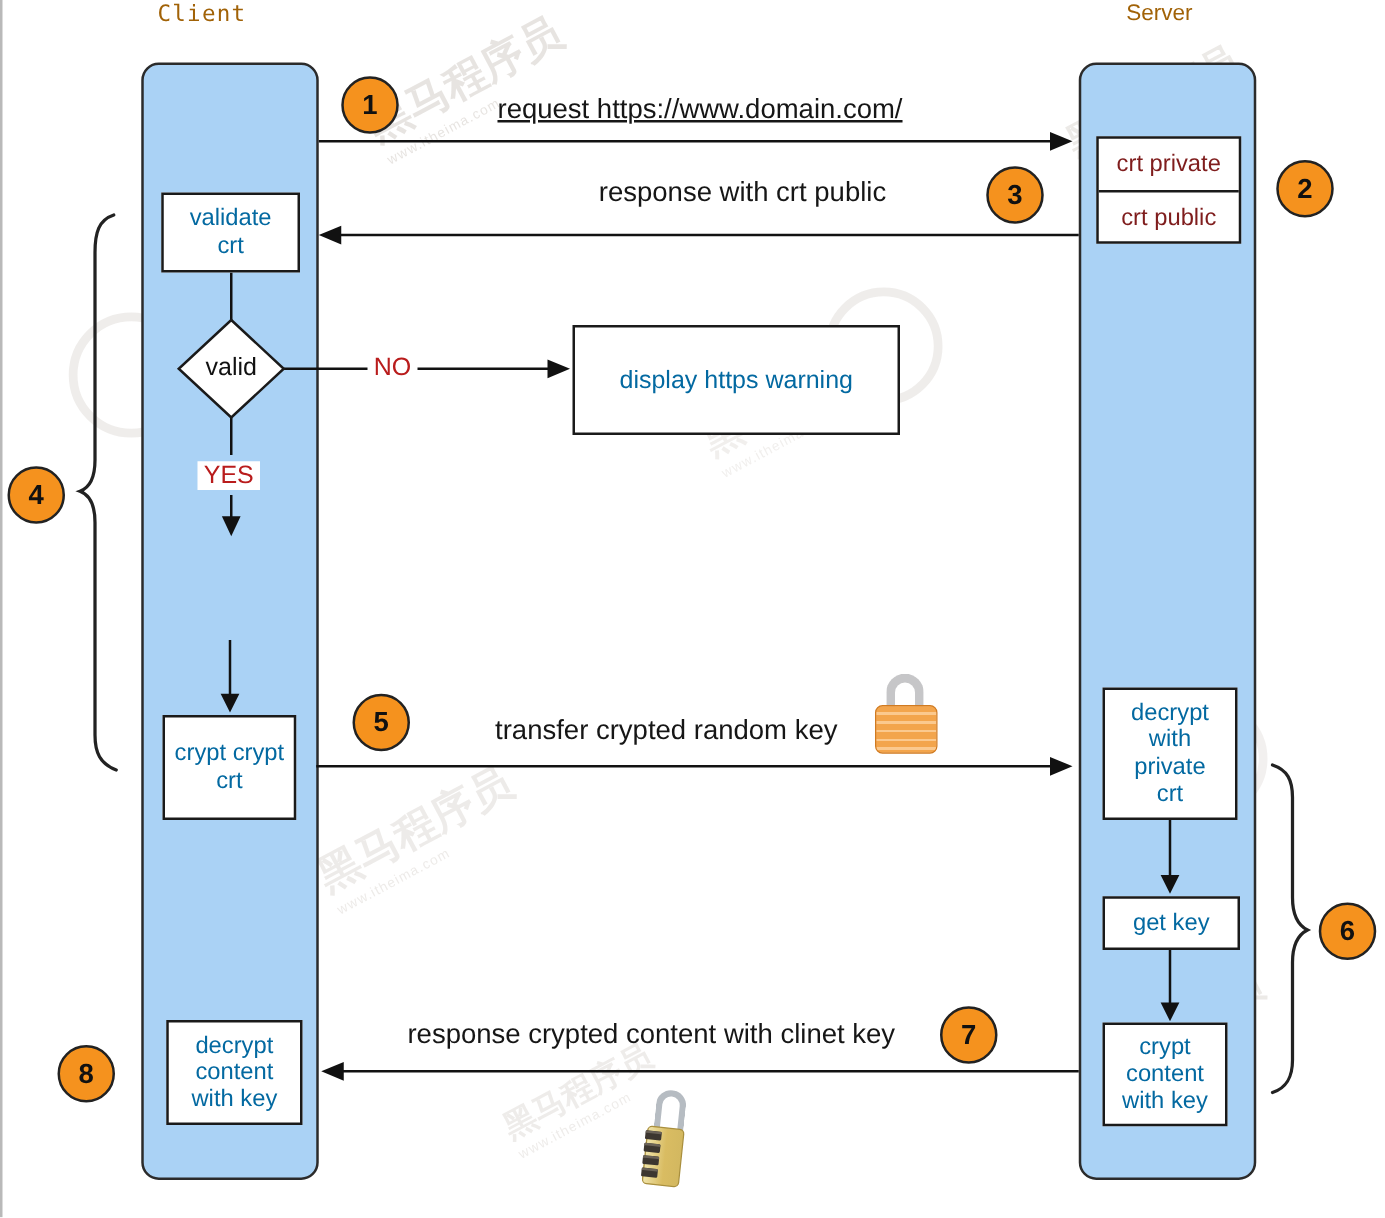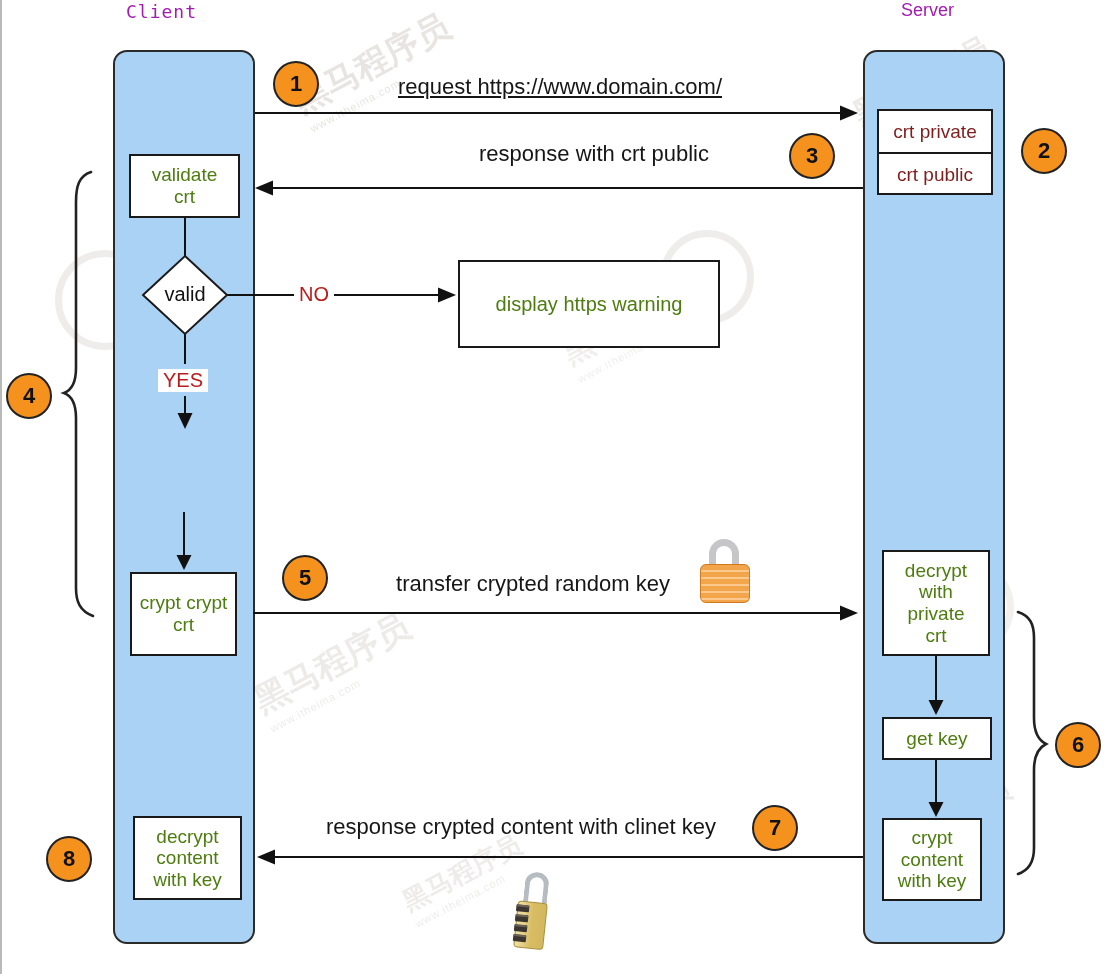--- a/index.html
+++ b/index.html
@@ -11,34 +11,34 @@
   .edge-line{position:absolute;left:0;top:0;width:2px;height:974px;background:#b9b9b9;}
 
   
   .wm{position:absolute;transform:rotate(-28deg);color:rgba(175,165,155,.30);
       font-weight:bold;pointer-events:none;white-space:nowrap;}
   .wm .url{display:block;font-size:11px;font-weight:normal;letter-spacing:1px;}
   .wm-ring{position:absolute;border:7px solid rgba(180,172,162,.22);border-radius:50%;
       pointer-events:none;}
 
   
-  .ptitle{position:absolute;font-size:18px;color:#a21caf;}
+  .ptitle{position:absolute;font-size:18px;color:#a16207;}
   #client-title{left:126px;top:1px;font-family:"DejaVu Sans Mono", monospace;letter-spacing:1px;}
   #server-title{left:901px;top:0px;}
 
   
   .lane{position:absolute;top:50px;width:142px;height:894px;background:#aad2f5;
         border:2px solid #2b2b2b;border-radius:14px;box-sizing:border-box;}
   #client-lane{left:113px;}
   #server-lane{left:863px;}
 
   
   .node{position:absolute;background:#fff;border:2px solid #1a1a1a;box-sizing:border-box;
         display:flex;align-items:center;justify-content:center;text-align:center;
-        font-size:19px;line-height:1.14;white-space:pre-line;color:#4d7c0f;}
+        font-size:19px;line-height:1.14;white-space:pre-line;color:#0369a1;}
   .cellbox{position:absolute;background:#fff;border:2px solid #1a1a1a;box-sizing:border-box;}
   .cell{height:41px;display:flex;align-items:center;justify-content:center;
         font-size:19px;color:#7f1d1d;}
   .cell+.cell{border-top:2px solid #1a1a1a;}
 
   
   .step{position:absolute;width:46px;height:46px;border-radius:50%;background:#f5921e;
         border:2px solid #222;box-sizing:border-box;display:flex;align-items:center;
         justify-content:center;font-size:22px;font-weight:600;color:#111;}
 

